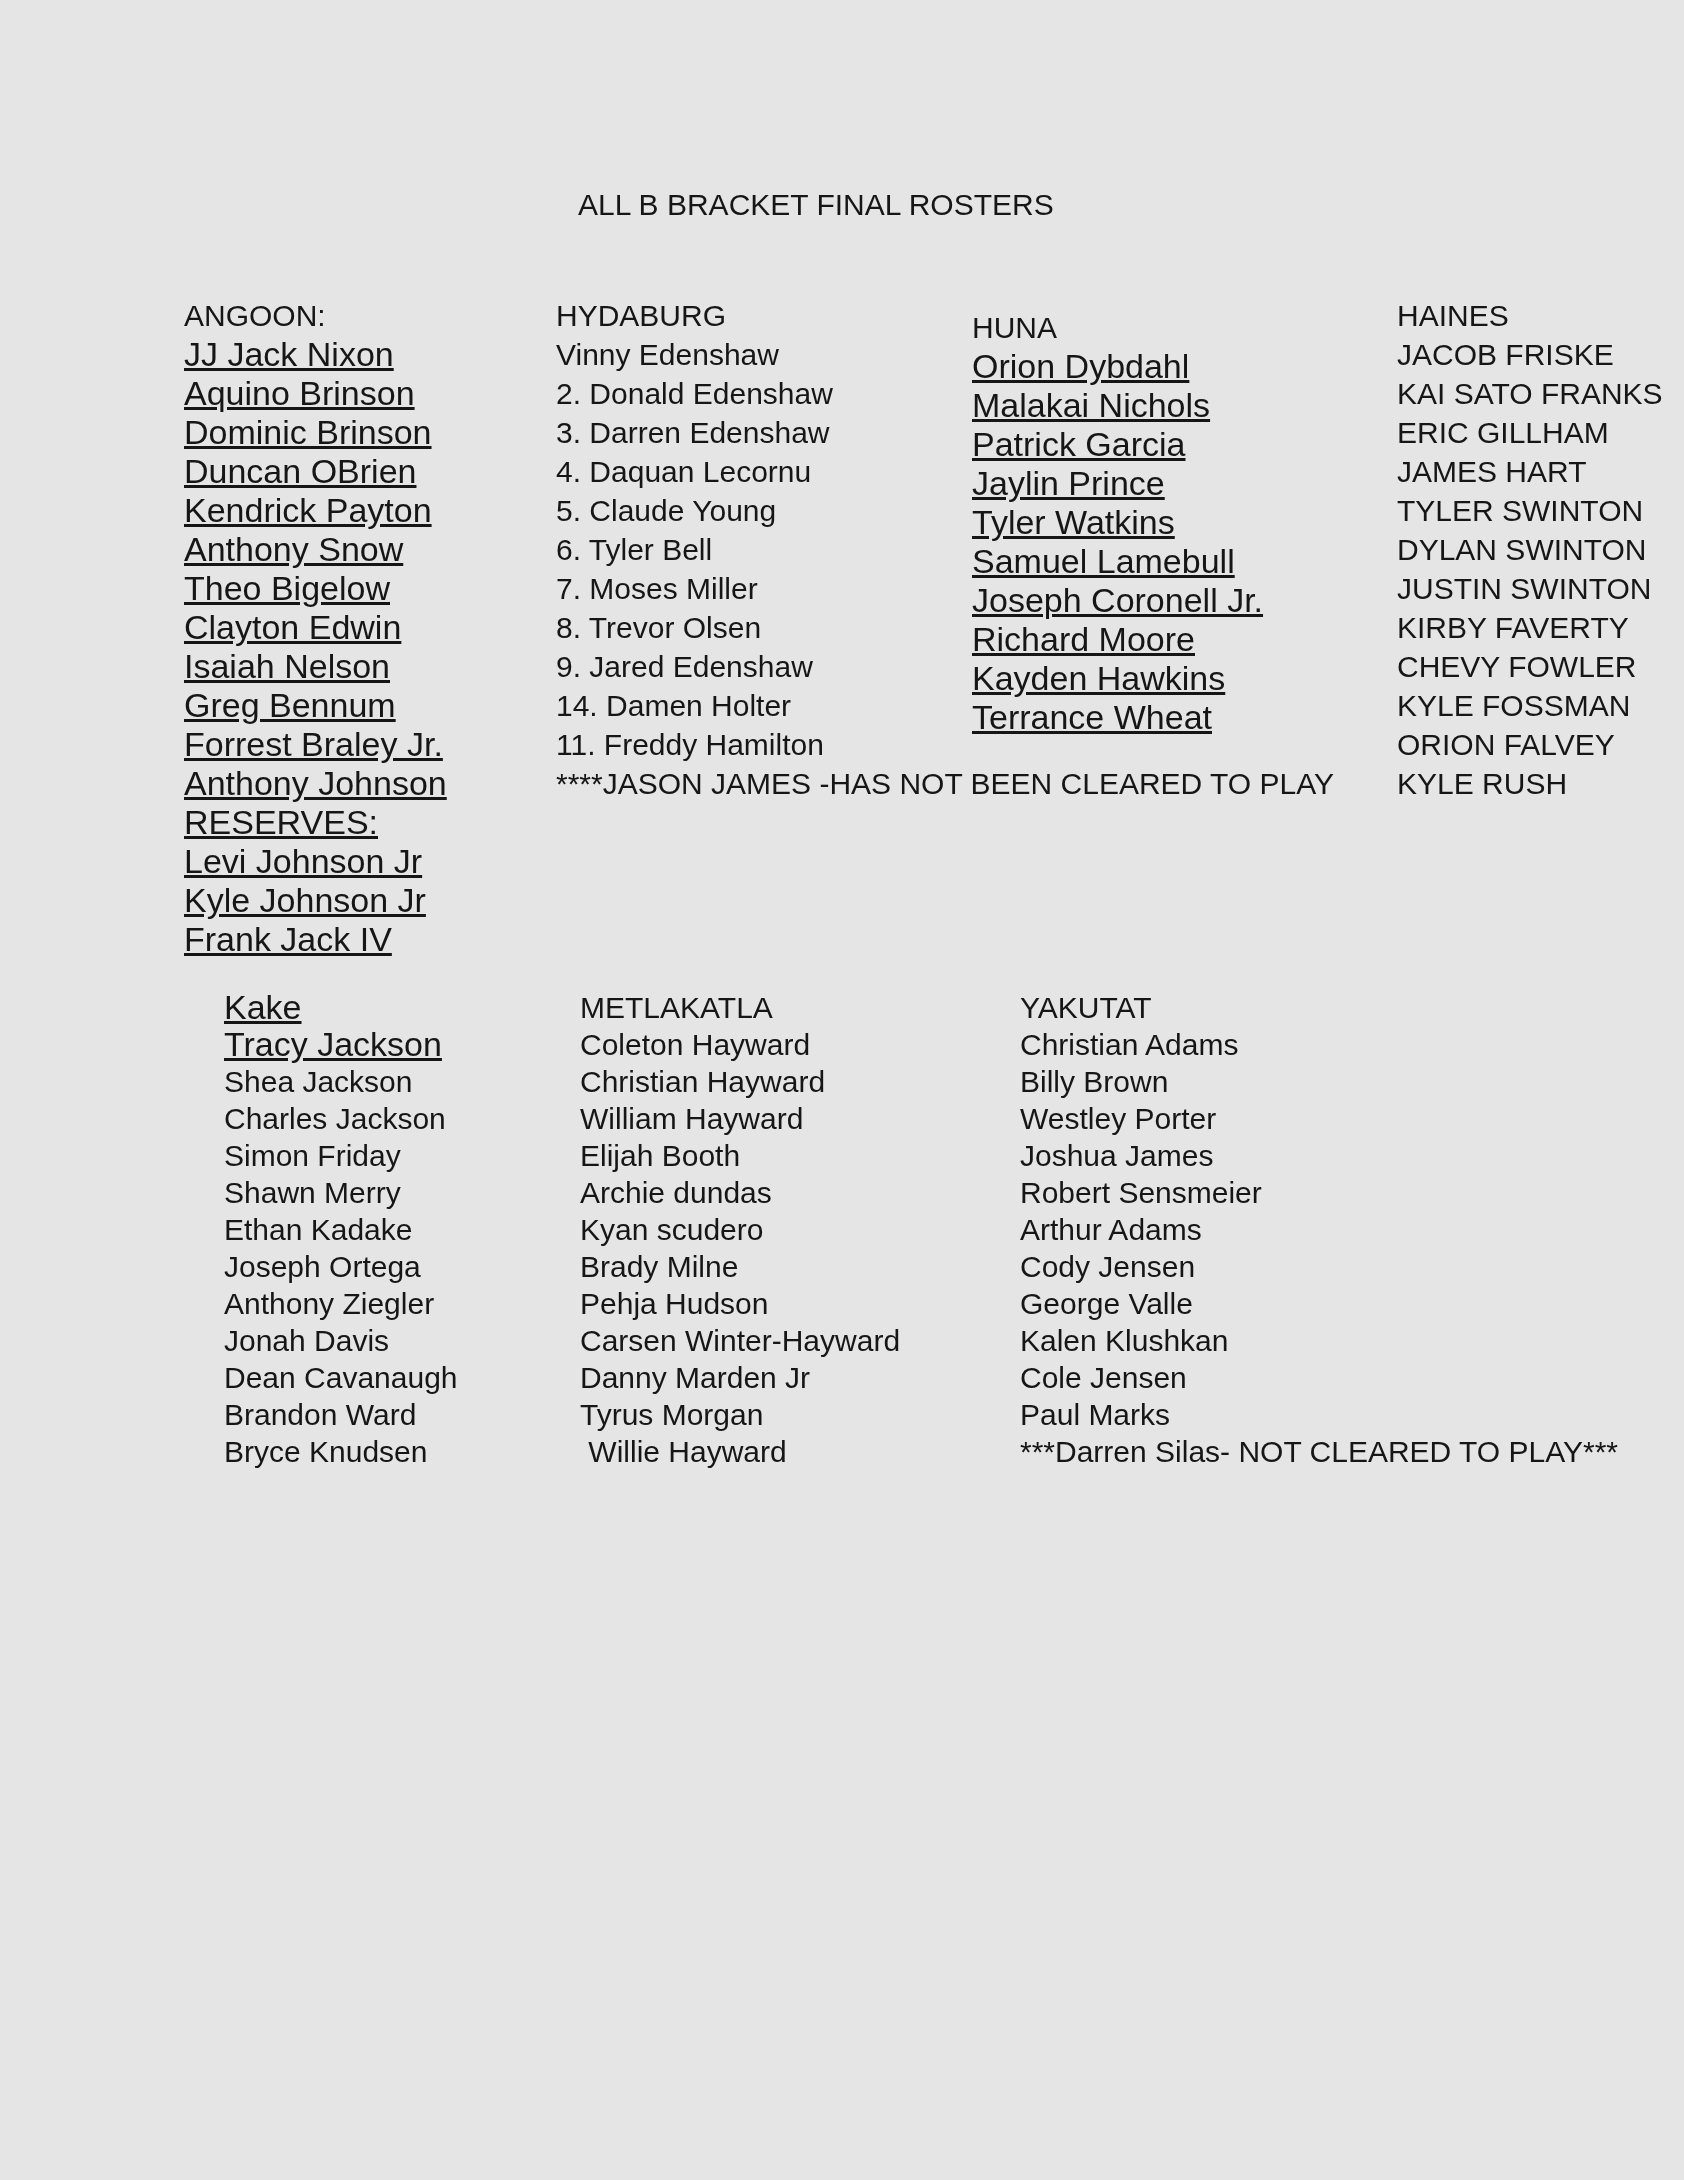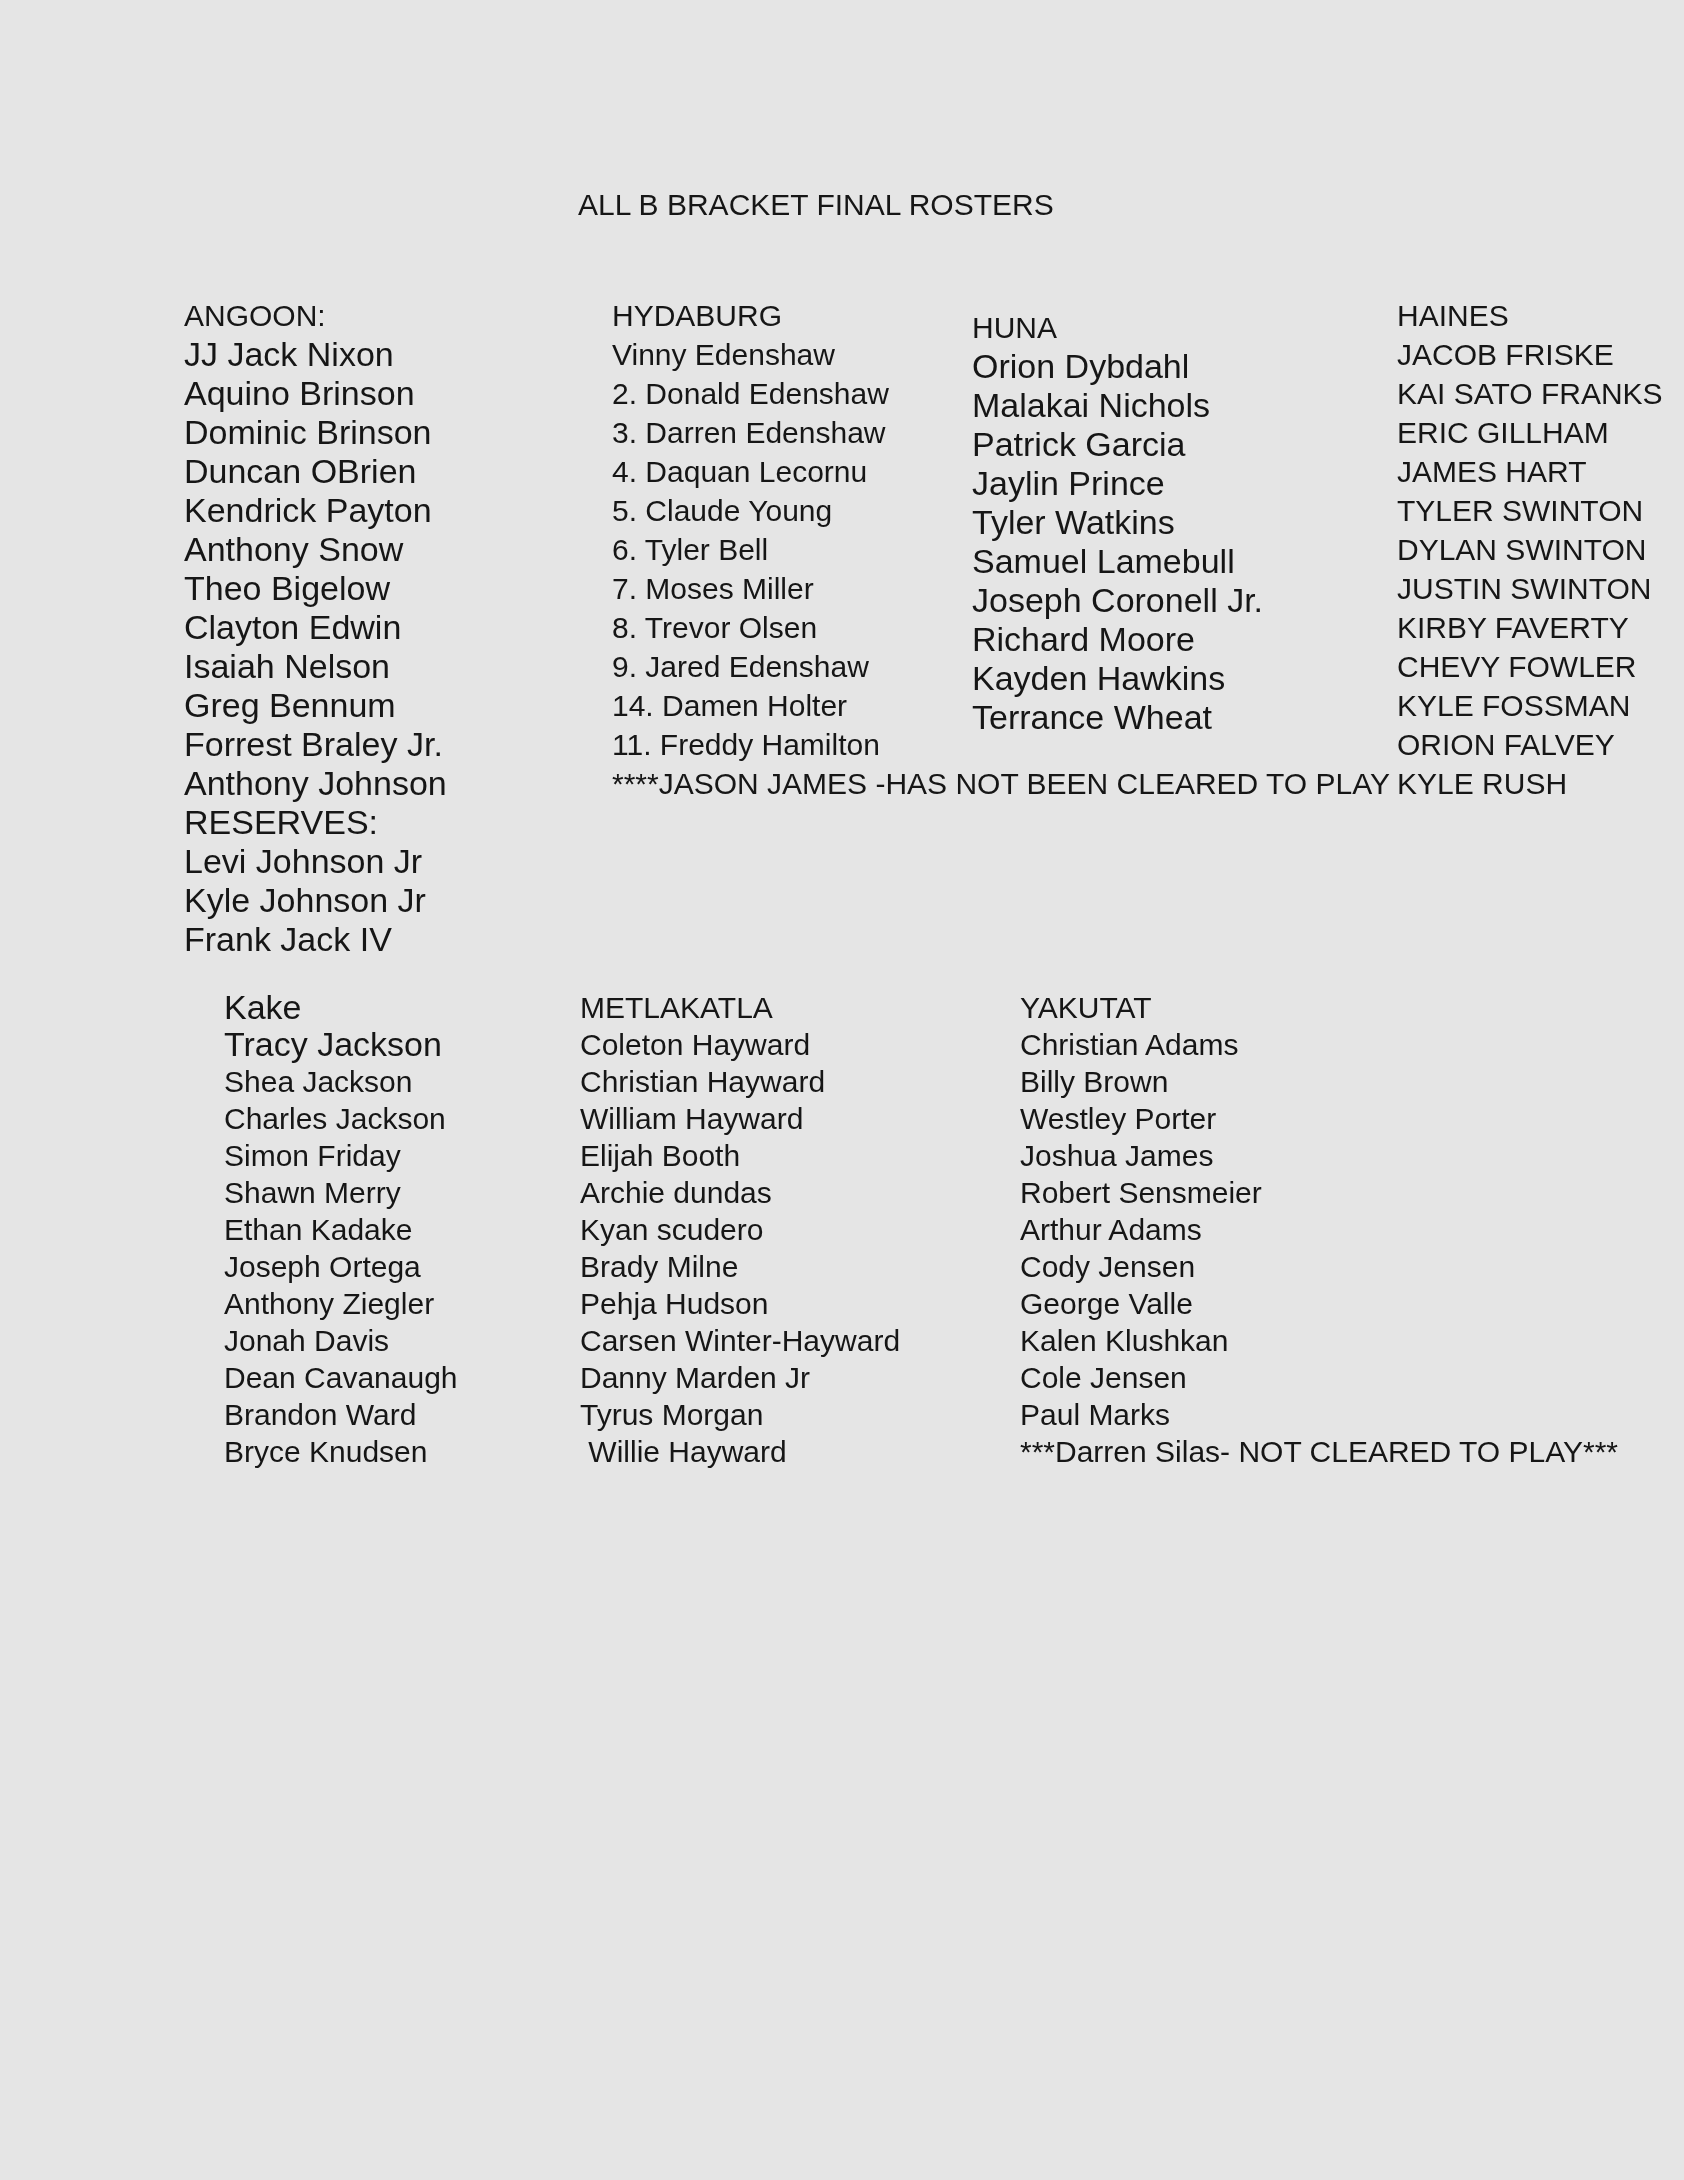--- a/index.html
+++ b/index.html
@@ -29,24 +29,24 @@
     white-space: pre;
   }
   .col {
     position: absolute;
   }
   .col .line {
     white-space: pre;
   }
   .row1 .line { height: 39px; line-height: 39px; }
   .row2 .line { height: 37px; line-height: 37px; }
-  .lg { font-size: 34px; }
+  .lg { font-size: 34px; text-decoration: underline; }
   .sm { font-size: 30px; }
   #col-angoon     { left: 184px;  top: 296px;  }
-  #col-hydaburg   { left: 612px;  top: 296px;  }
+  #col-hydaburg   { left: 556px;  top: 296px;  }
   #col-huna       { left: 972px; top: 308px;  }
   #col-haines     { left: 1365px; top: 296px; margin-left: 32px;  }
   #col-kake       { left: 184px;  top: 989px; margin-left: 40px; }
   #col-metlakatla { left: 580px;  top: 989px; }
   #col-yakutat    { left: 1020px; top: 989px; }
 </style>
 </head>
 <body>
 
 <div id="page">

